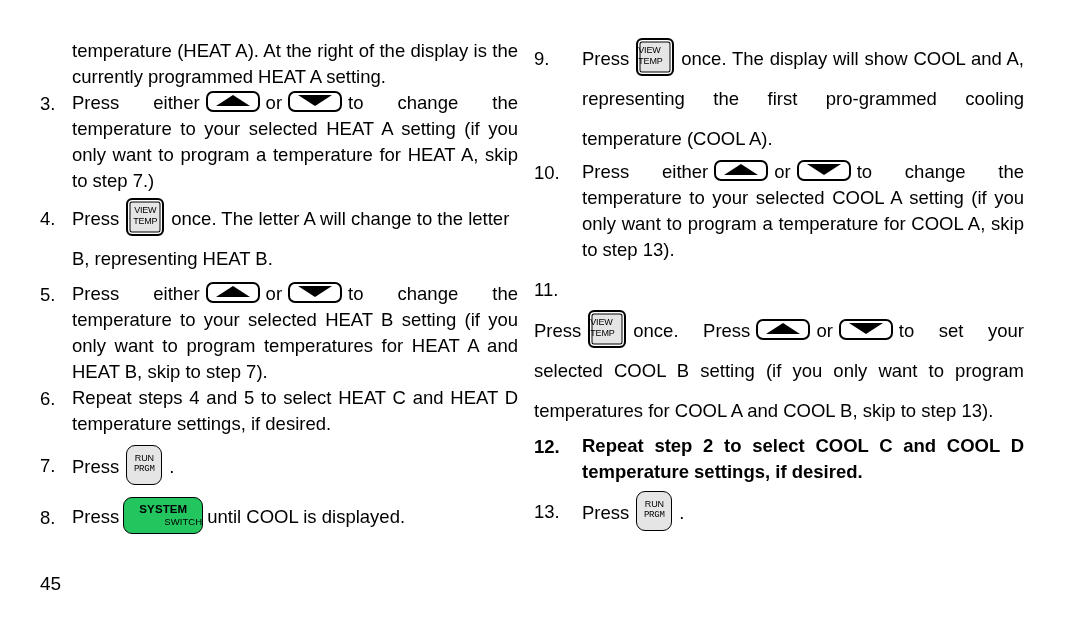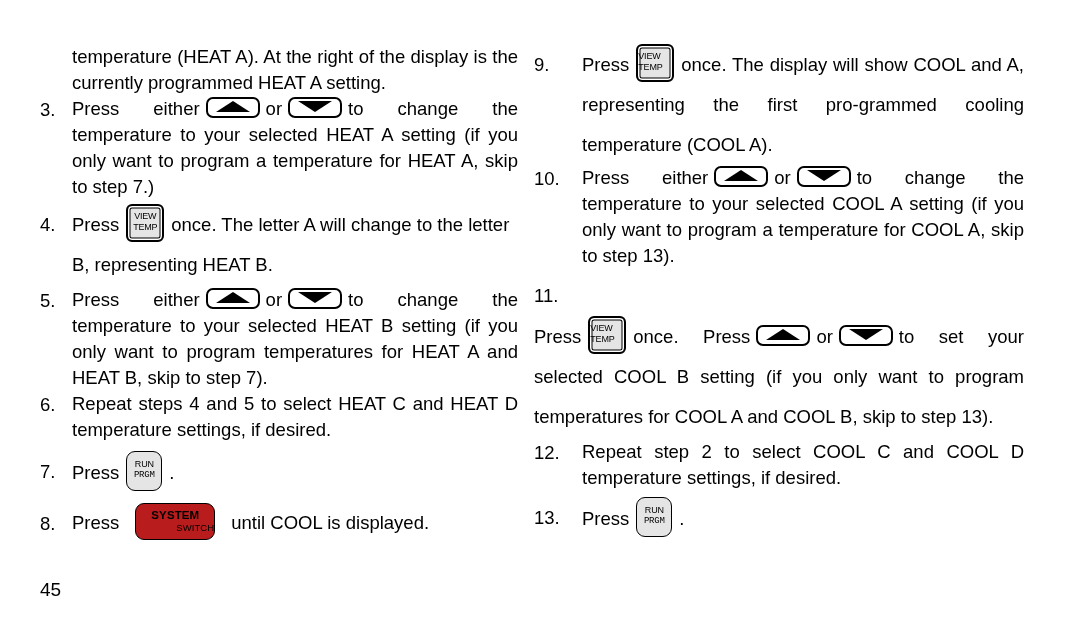--- a/index.html
+++ b/index.html
@@ -11,21 +11,21 @@
     width: 1080px;
     height: 623px;
     font-family: "Liberation Sans", sans-serif;
     color: #000000;
     position: relative;
     overflow: hidden;
   }
 
   .page {
     position: absolute;
-    left: 0; top: 6px;
+    left: 0; top: 0;
     width: 1080px;
     height: 469px;
   }
 
   
   .col {
     position: absolute;
     top: 38px;
   }
   .col-left  { left: 40px;  width: 478px; }
@@ -148,22 +148,22 @@
   }
   .key-runprgm .l1 { top: 7px; }
   .key-runprgm .l2 { top: 18px; font-family: Liberation Mono, monospace; }
 
   
   .key-system {
     width: 78px;
     height: 35px;
     border: 1.8px solid #000;
     border-radius: 9px;
-    background: #b91c1c;
-    margin: 0 12px;
+    background: #22c55e;
+    margin: 0 0;
     vertical-align: -11px;
   }
   .key-system .lbl {
     position: absolute;
     left: 0; right: 0;
     text-align: center;
   }
   .key-system .l1 {
     top: 5px;
     font-size: 11.5px;
@@ -241,21 +241,21 @@
     <div class="step">
       <div class="step-num">10.</div>
       <div class="step-body just"><span>Press either</span><span class="sp"></span><span class="key key-arrow up"><span class="tri"></span></span><span class="sp"></span><span>or</span><span class="sp"></span><span class="key key-arrow down"><span class="tri"></span></span><span class="sp"></span><span>to change the temperature to your selected COOL A setting (if you only want to program a temperature for COOL A, skip to step 13).</span></div>
     </div>
 
     <div class="step" style="margin-top:6px;flex-direction:column;">
       <div class="step-num keyline">11.</div>
       <div class="step-body just keyline"><span>Press</span><span class="sp"></span><span class="key key-viewtemp"><span class="lbl l1">VIEW</span><span class="lbl l2">TEMP</span></span><span class="sp"></span><span>once. Press</span><span class="sp"></span><span class="key key-arrow up"><span class="tri"></span></span><span class="sp"></span><span>or</span><span class="sp"></span><span class="key key-arrow down"><span class="tri"></span></span><span class="sp"></span><span style="line-height:26px;">to set your selected COOL B setting (if you only want to program temperatures for COOL A and COOL B, skip to step 13).</span></div>
     </div>
 
-    <div class="step" style="margin-top:2px;">
+    <div class="step" style="margin-top:2px;font-weight:bold;">
       <div class="step-num">12.</div>
       <div class="step-body just"><span>Repeat step 2 to select COOL C and COOL D temperature settings, if desired.</span></div>
     </div>
 
     <div class="step" style="margin-top:6px;">
       <div class="step-num keyline">13.</div>
       <div class="step-body keyline"><span>Press</span><span class="sp"></span><span class="key key-runprgm"><span class="lbl l1">RUN</span><span class="lbl l2">PRGM</span></span><span class="sp"></span><span>.</span></div>
     </div>
 
   </div>

